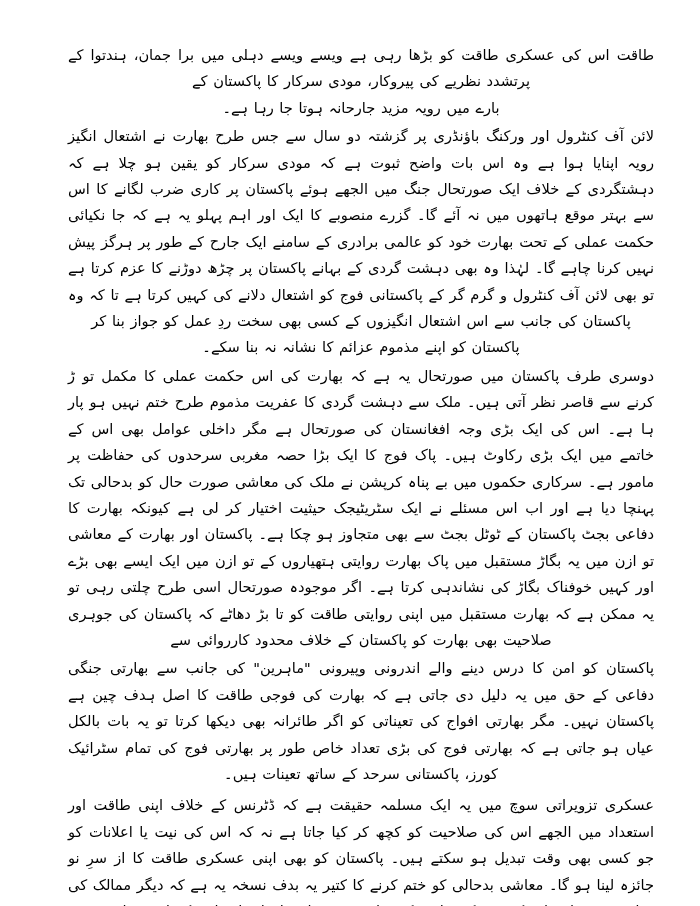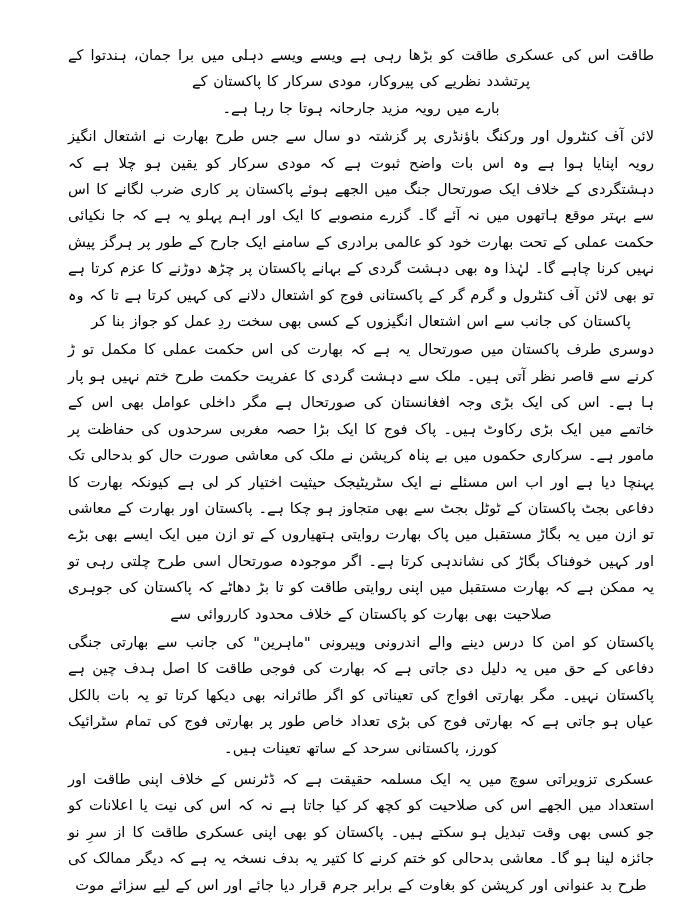--- a/index.html
+++ b/index.html
@@ -53,25 +53,26 @@
       <span>طاقت اس کی عسکری طاقت کو بڑھا رہی ہے ویسے ویسے دہلی میں برا جمان، ہندتوا کے پرتشدد نظریے کی پیروکار، مودی سرکار کا پاکستان کے</span>
       <span class="last-line">بارے میں رویہ مزید جارحانہ ہوتا جا رہا ہے۔</span>
     </p>
 
     <p class="para">
       <span>لائن آف کنٹرول اور ورکنگ باؤنڈری پر گزشتہ دو سال سے جس طرح بھارت نے اشتعال انگیز رویہ اپنایا ہوا ہے وہ اس بات واضح ثبوت ہے</span>
       <span>کہ مودی سرکار کو یقین ہو چلا ہے کہ دہشتگردی کے خلاف ایک صورتحال جنگ میں الجھے ہوئے پاکستان پر کاری ضرب لگانے کا اس سے بہتر موقع</span>
       <span>ہاتھوں میں نہ آئے گا۔ گزرے منصوبے کا ایک اور اہم پہلو یہ ہے کہ جا نکیائی حکمت عملی کے تحت بھارت خود کو عالمی برادری کے سامنے ایک جارح کے</span>
       <span>طور پر ہرگز پیش نہیں کرنا چاہے گا۔ لہٰذا وہ بھی دہشت گردی کے بہانے پاکستان پر چڑھ دوڑنے کا عزم کرتا ہے تو بھی لائن آف کنٹرول و گرم گر</span>
       <span>کے پاکستانی فوج کو اشتعال دلانے کی کہیں کرتا ہے تا کہ وہ پاکستان کی جانب سے اس اشتعال انگیزوں کے کسی بھی سخت ردِ عمل کو جواز بنا کر</span>
+      <span class="last-line">پاکستان کو اپنے مذموم عزائم کا نشانہ نہ بنا سکے۔</span>
     </p>
 
     <p class="para">
       <span>دوسری طرف پاکستان میں صورتحال یہ ہے کہ بھارت کی اس حکمت عملی کا مکمل تو ڑ کرنے سے قاصر نظر آتی</span>
-      <span>ہیں۔ ملک سے دہشت گردی کا عفریت حکمت طرح ختم نہیں ہو پار ہا ہے۔ اس کی ایک بڑی وجہ افغانستان کی صورتحال ہے مگر داخلی عوامل بھی اس کے</span>
+      <span>ہیں۔ ملک سے دہشت گردی کا عفریت مذموم طرح ختم نہیں ہو پار ہا ہے۔ اس کی ایک بڑی وجہ افغانستان کی صورتحال ہے مگر داخلی عوامل بھی اس کے</span>
       <span>خاتمے میں ایک بڑی رکاوٹ ہیں۔ پاک فوج کا ایک بڑا حصہ مغربی سرحدوں کی حفاظت پر مامور ہے۔ سرکاری حکموں میں بے پناہ کرپشن نے</span>
       <span>ملک کی معاشی صورت حال کو بدحالی تک پہنچا دیا ہے اور اب اس مسئلے نے ایک سٹریٹیجک حیثیت اختیار کر لی ہے کیونکہ بھارت کا دفاعی بجٹ</span>
       <span>پاکستان کے ٹوٹل بجٹ سے بھی متجاوز ہو چکا ہے۔ پاکستان اور بھارت کے معاشی تو ازن میں یہ بگاڑ مستقبل میں پاک بھارت روایتی ہتھیاروں</span>
       <span>کے تو ازن میں ایک ایسے بھی بڑے اور کہیں خوفناک بگاڑ کی نشاندہی کرتا ہے۔ اگر موجودہ صورتحال اسی طرح چلتی رہی تو یہ ممکن ہے کہ</span>
       <span>بھارت مستقبل میں اپنی روایتی طاقت کو تا بڑ دھاٹے کہ پاکستان کی جوہری صلاحیت بھی بھارت کو پاکستان کے خلاف محدود کارروائی سے</span>
     </p>
 
     <p class="para">
       <span>پاکستان کو امن کا درس دینے والے اندرونی وپیرونی "ماہرین" کی جانب سے بھارتی جنگی دفاعی کے حق میں یہ دلیل دی جاتی ہے کہ بھارت کی</span>
       <span>فوجی طاقت کا اصل ہدف چین ہے پاکستان نہیں۔ مگر بھارتی افواج کی تعیناتی کو اگر طائرانہ بھی دیکھا کرتا تو یہ بات بالکل عیاں ہو جاتی ہے کہ</span>

